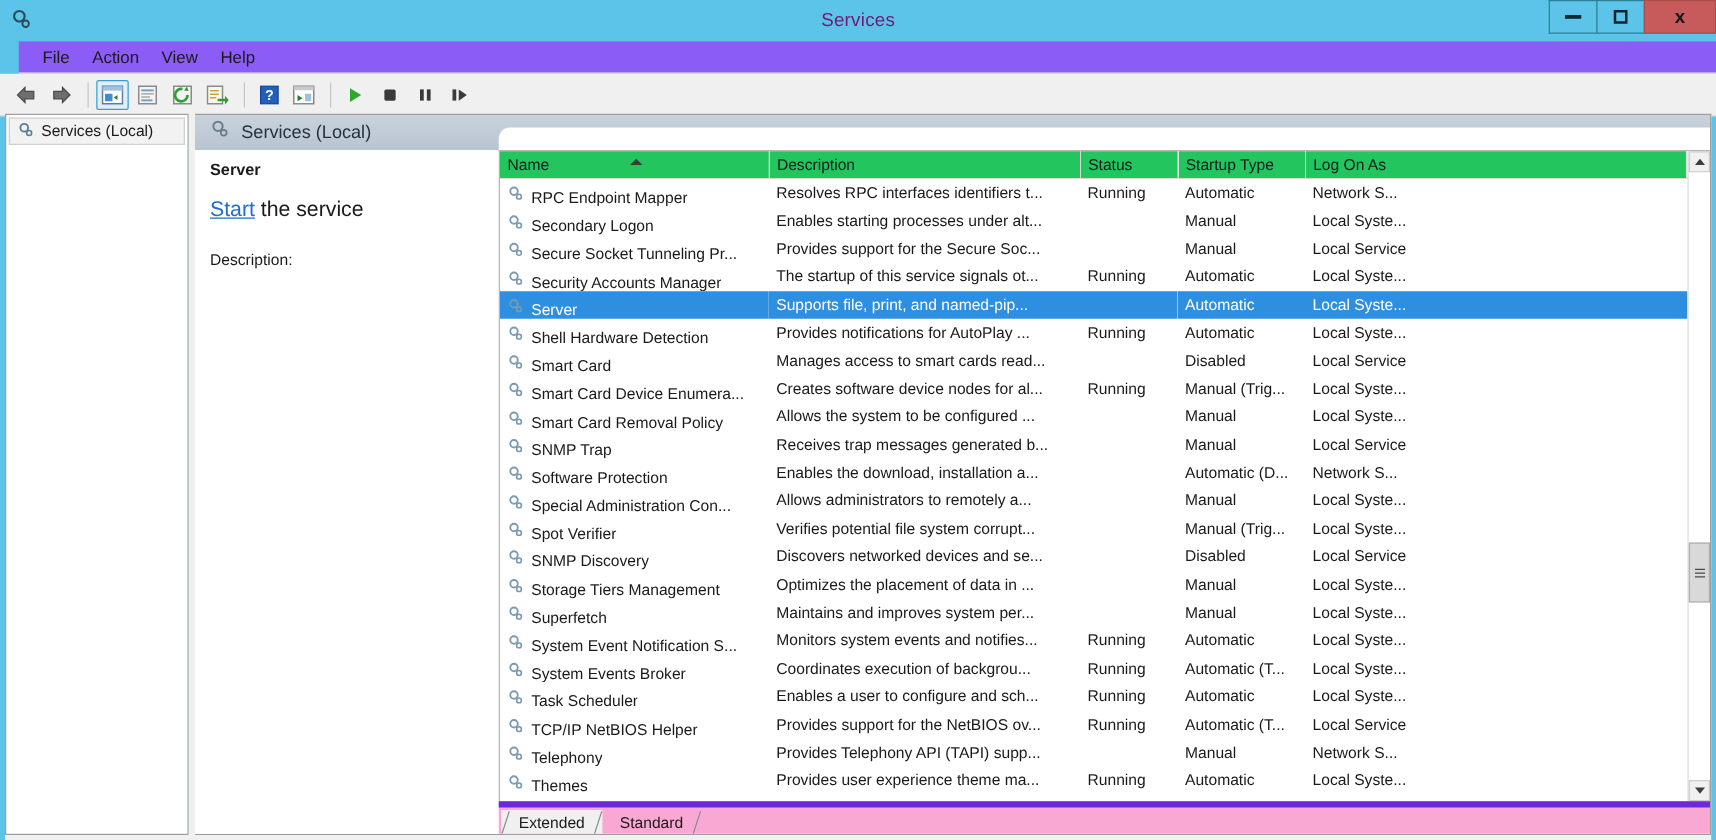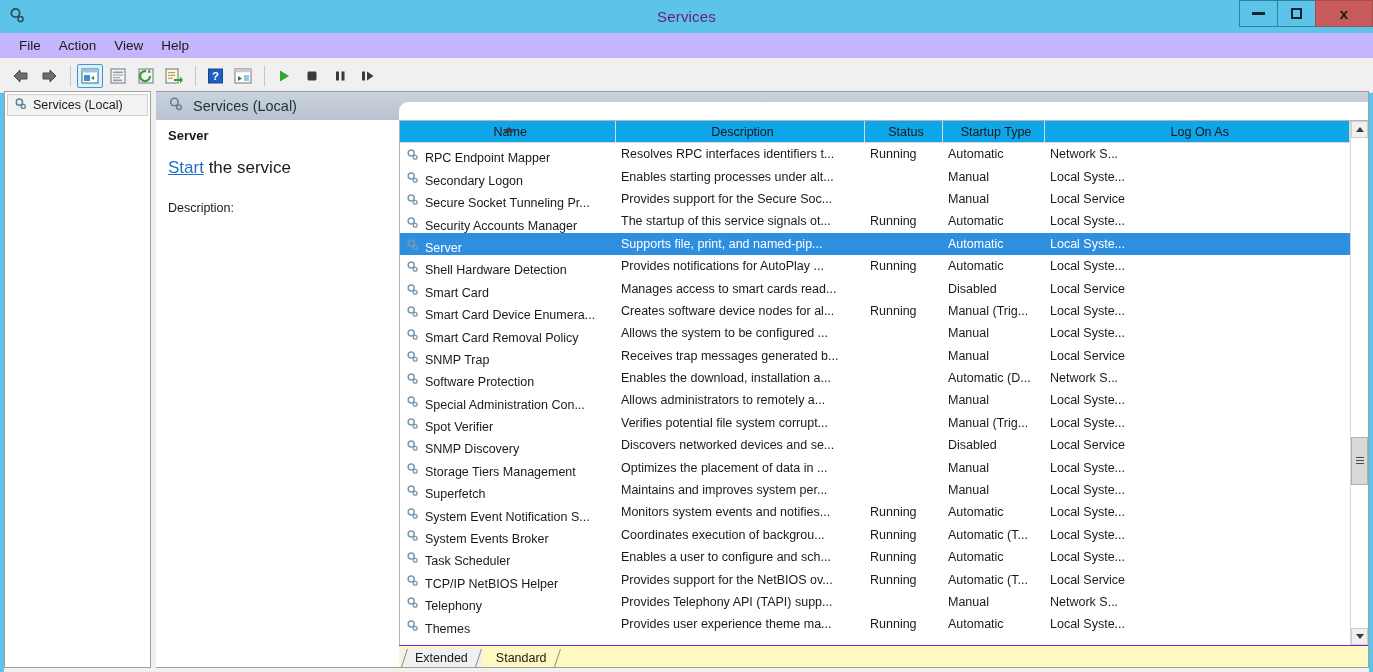--- a/index.html
+++ b/index.html
@@ -60,24 +60,25 @@
     display: block; width: 13px; height: 3px; background: #12262f;
   }
   .wc .maxglyph {
     display: block; width: 11px; height: 11px;
     border: 2px solid #12262f; box-sizing: border-box;
   }
 
   
   .menubar {
     height: 25px;
-    background: #c4b5fd;
+    background: #8b5cf6;
     display: flex; align-items: center;
     padding-left: 10px;
     border-bottom: 1px solid #F0F0F0;
+    margin-left: 15px;
   }
   .menuitem {
     font-size: 13.5px; color: #1a1a1a;
     padding: 2px 9px;
     cursor: default;
   }
 
   
   .toolbar {
     height: 33px;
@@ -208,24 +209,24 @@
   }
   .list-cols { flex: 1; min-width: 0; display:flex; flex-direction:column; }
 
   table.svc {
     border-collapse: collapse;
     table-layout: fixed;
     width: 100%;
     font-size: 12.5px;
   }
   table.svc th {
-    background: #0ea5e9;
+    background: #22c55e;
     border-right: 1px solid #d8d8d8;
     border-bottom: 1px solid #d8d8d8;
-    text-align: center;
+    text-align: left;
     font-weight: normal;
     font-size: 12.5px;
     color: #1a1a1a;
     height: 21px;
     padding: 0 0 0 6px;
     position: relative;
     white-space: nowrap;
   }
   th .sortarrow {
     position: absolute; left: 104px; top: 6px;
@@ -284,22 +285,22 @@
     width: 0; height: 0;
     border-left: 4px solid transparent;
     border-right: 4px solid transparent;
   }
   .arrow-up { border-bottom: 5px solid #3c3c3c; }
   .arrow-dn { border-top: 5px solid #3c3c3c; }
 
   
   .tabbar {
     height: 21px;
-    background: #fef9c3;
-    border-top: 1px solid #6d28d9;
+    background: #f9a8d4;
+    border-top: 5px solid #6d28d9;
     display: flex; align-items: flex-end;
     padding-left: 2px;
     position: relative;
   }
   .tab {
     position: relative;
     font-size: 12.5px;
     color: #1a1a1a;
     padding: 2px 14px 2px 14px;
     height: 19px;

